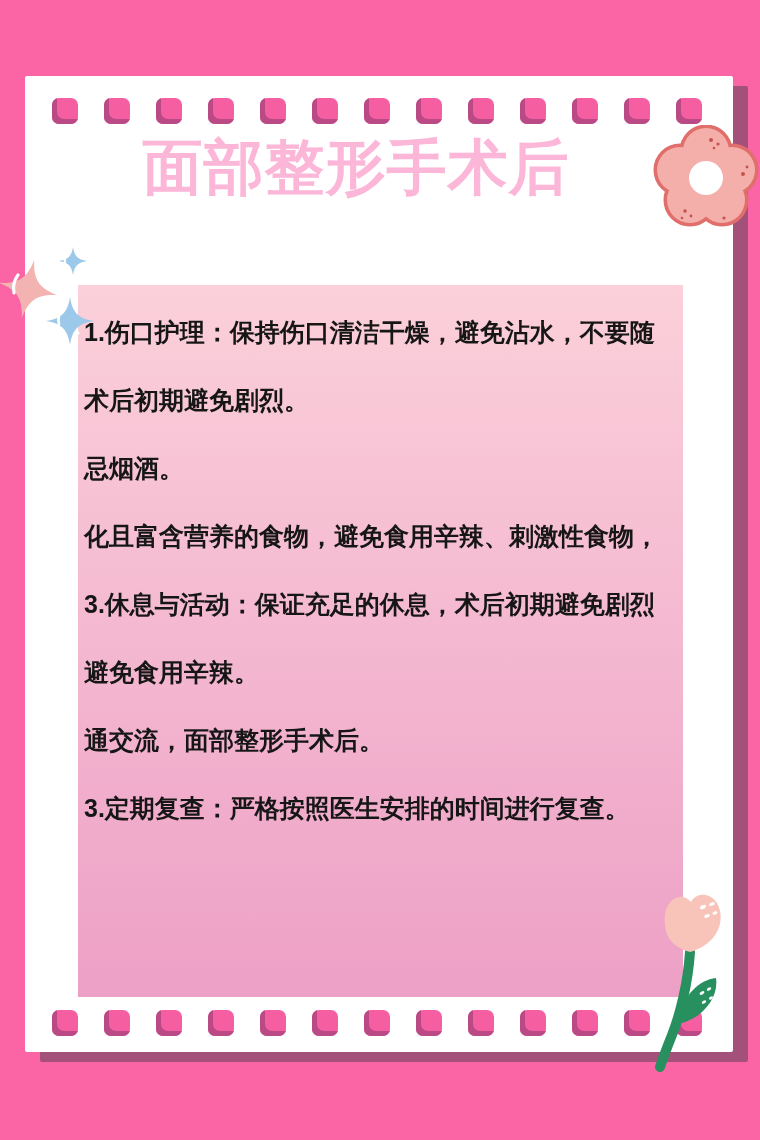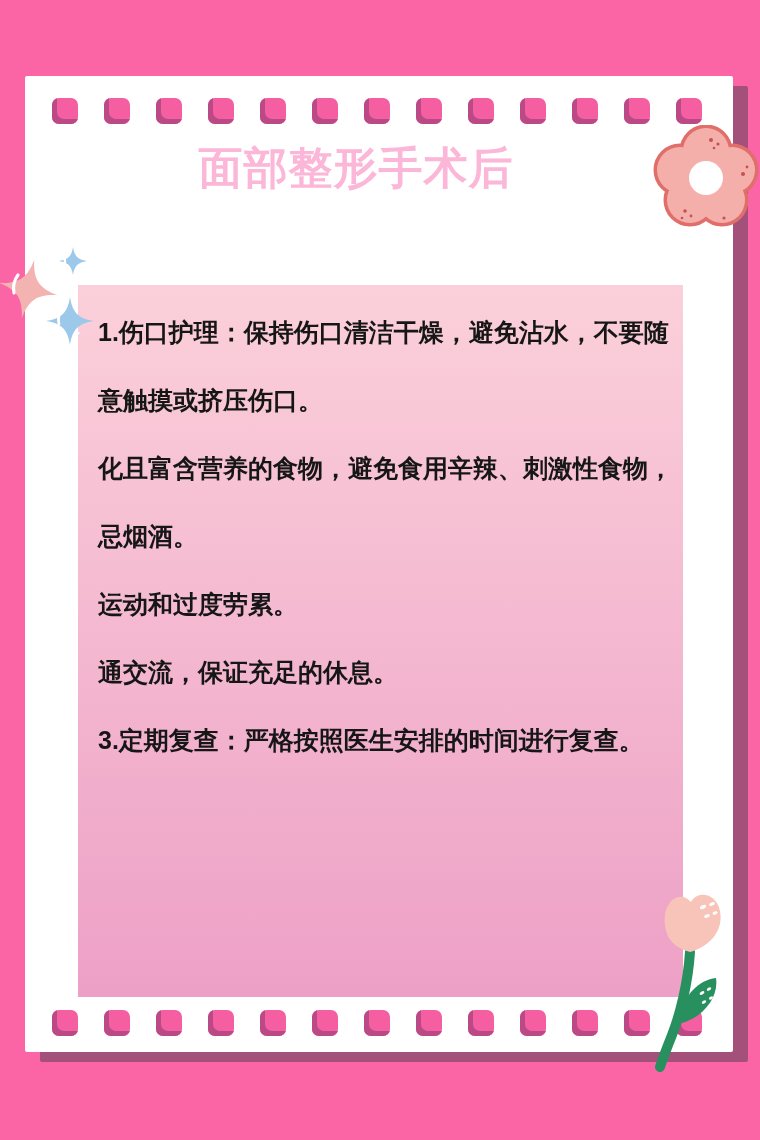--- a/index.html
+++ b/index.html
@@ -17,29 +17,29 @@
     position:absolute;left:52px;display:flex;gap:26px;
   }
   .perf-row.top{top:98px;}
   .perf-row.bottom{top:1010px;}
   .perf{
     width:26px;height:26px;border-radius:7px;background:#f55fa2;
     box-shadow:inset 5px -5px 0 #b94a85;
   }
   .title{
     position:absolute;left:0;top:129px;width:712px;
-    text-align:center;color:#fbb6d8;font-size:44px;line-height:77px;
+    text-align:center;color:#fbb6d8;font-size:60px;line-height:77px;
     font-weight:900;letter-spacing:1px;
   }
   .content-box{
     position:absolute;left:78px;top:285px;width:605px;height:712px;
     background:linear-gradient(180deg,#fbd0da 0%,#eda0c6 100%);
   }
   .content-text{
-    padding:13px 14px 0 20px;
+    padding:13px 14px 0 6px;
   }
   .content-line{
     height:68px;line-height:68px;white-space:nowrap;
     font-size:25px;font-weight:700;color:#161616;
   }
   .decor{position:absolute;pointer-events:none;}
   #flower{left:651px;top:125px;}
   #sparkles{left:0px;top:238px;}
   #tulip{left:628px;top:883px;}
 </style>
@@ -79,25 +79,26 @@
     <div class="perf"></div>
   </div>
 
 <div class="title">
   <div>面部整形手术后</div>
 </div>
 
 <div class="content-box">
   <div class="content-text">
     <div class="content-line">1.伤口护理：保持伤口清洁干燥，避免沾水，不要随</div>
-    <div class="content-line">意触摸或挤压伤口。</div>
+    <div class="content-line">术后初期避免剧烈。</div>
+    <div class="content-line">忌烟酒。</div>
     <div class="content-line">化且富含营养的食物，避免食用辛辣、刺激性食物，</div>
-    <div class="content-line">忌烟酒。</div>
-    <div class="content-line">运动和过度劳累。</div>
-    <div class="content-line">通交流，保证充足的休息。</div>
+    <div class="content-line">3.休息与活动：保证充足的休息，术后初期避免剧烈</div>
+    <div class="content-line">避免食用辛辣。</div>
+    <div class="content-line">通交流，面部整形手术后。</div>
     <div class="content-line">3.定期复查：严格按照医生安排的时间进行复查。</div>
   </div>
 </div>
 
 <svg id="flower" class="decor" width="110" height="110" viewBox="0 0 110 110">
   <g stroke="#e06f6b" stroke-width="7" fill="#f5afab">
     <circle cx="55" cy="26" r="23"></circle>
     <circle cx="81" cy="45" r="23"></circle>
     <circle cx="71" cy="75" r="23"></circle>
     <circle cx="39" cy="75" r="23"></circle>

